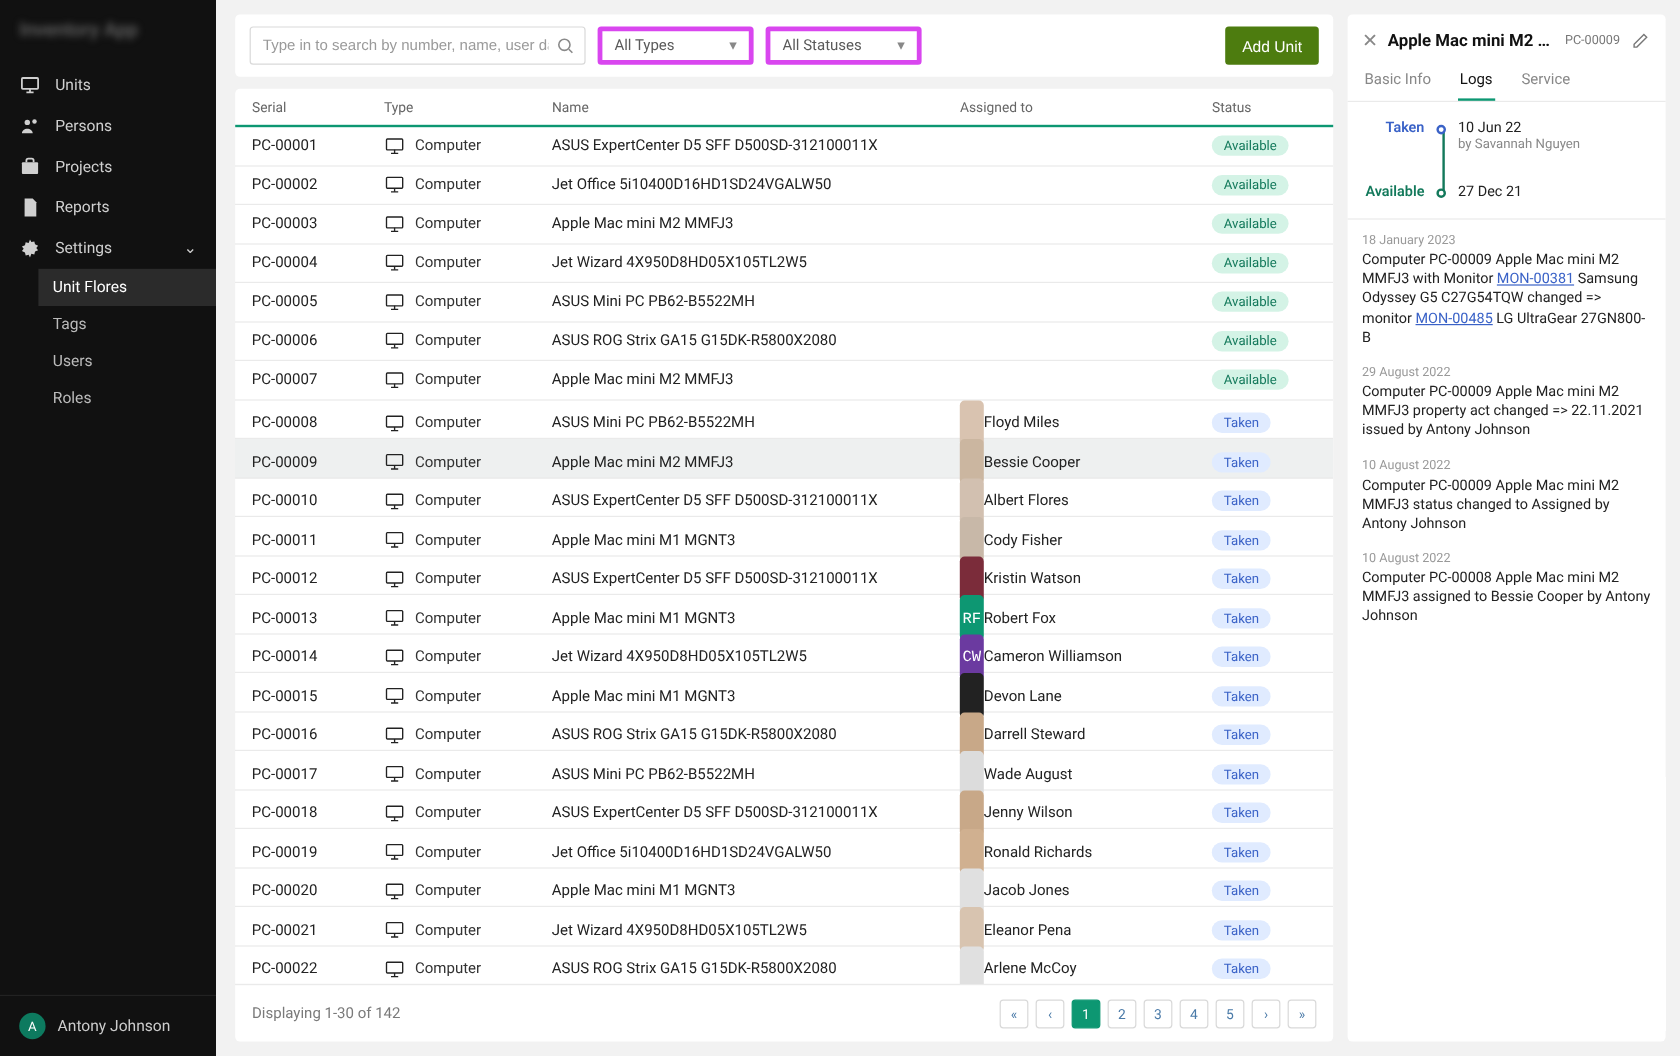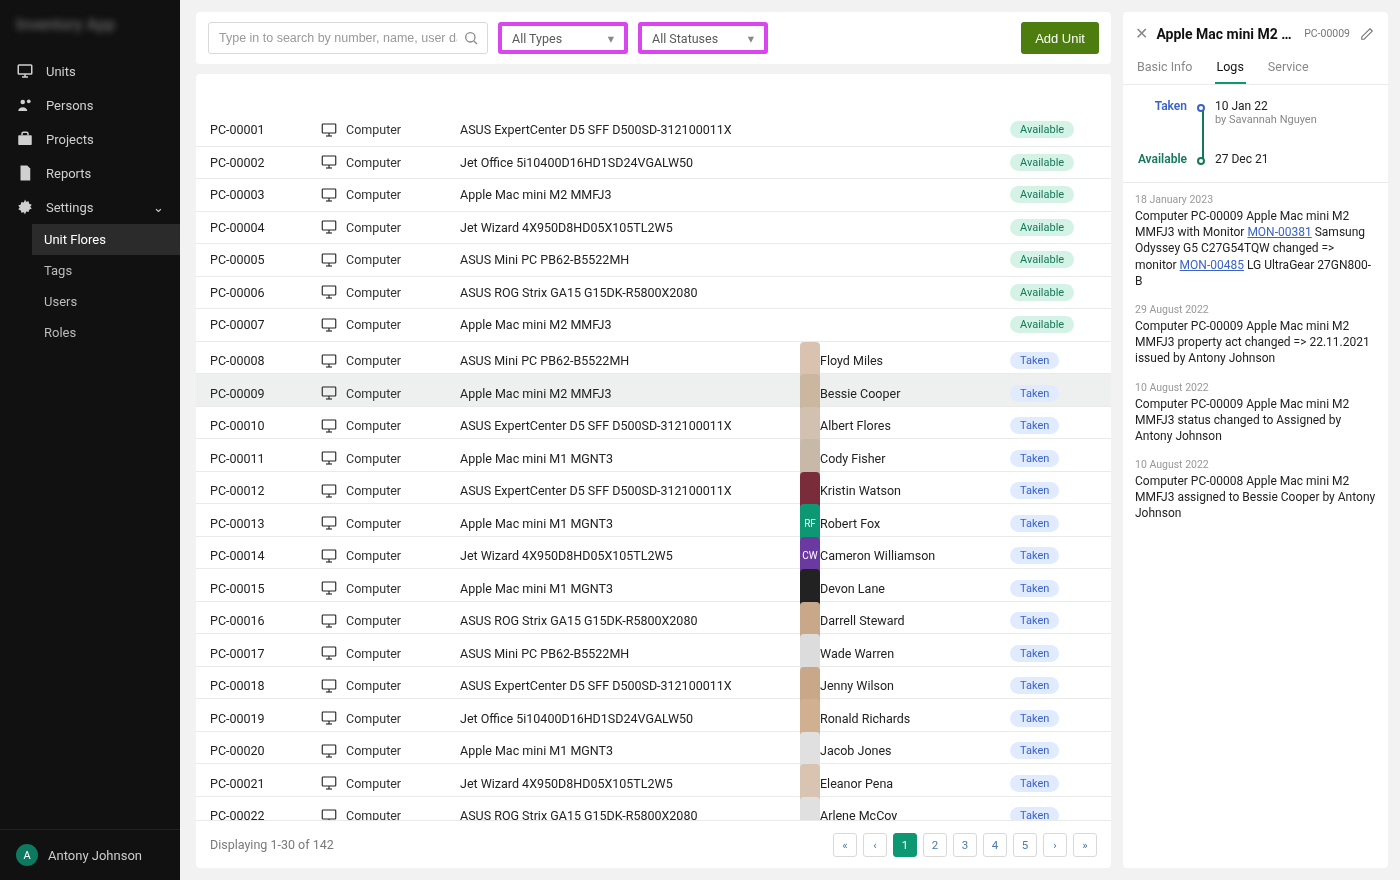--- a/index.html
+++ b/index.html
@@ -21,29 +21,29 @@
 .search-wrap { position: relative; width: 280px; }
 .search-wrap input { width: 100%; height: 32px; border: 1px solid #d9d9d9; border-radius: 3px; padding: 0 30px 0 10px; font-size: 12.5px; color: #333; }
 .search-wrap input::placeholder { color: #9a9a9a; }
 .search-wrap .sicon { position: absolute; right: 8px; top: 7px; color: #8a8a8a; }
 .dropdown { height: 32px; border: 4px solid #d946ef; border-radius: 3px; background: #fff; display: flex; align-items: center; padding: 0 10px; min-width: 130px; color: #5a5a5a; font-size: 12.5px; gap: 6px; cursor: pointer; }
 .dropdown .dd-chev { margin-left: auto; color: #888; }
 .btn-primary { margin-left: auto; height: 32px; padding: 0 14px; background: #4d7c0f; border: none; color: #fff; border-radius: 3px; font-size: 13px; font-weight: 400; cursor: pointer; }
 .table-wrap { background: #fff; border-radius: 4px; margin-top: 10px; flex: 1; display: flex; flex-direction: column; min-height: 0; }
 .thead, .trow { display: grid; grid-template-columns: 110px 140px 340px 210px 100px 30px; align-items: center; padding: 0 14px; }
 .thead { height: 32px; font-size: 11.5px; color: #666; border-bottom: 2px solid #0d9772; }
-.tbody { flex: 1; overflow-y: auto; margin-top: 40px; }
+.tbody { flex: 1; overflow-y: auto; }
 .trow { height: 32.5px; border-bottom: 1px solid #eaeaea; font-size: 12.5px; color: #222; }
 .trow.selected { background: #eef0f0; }
 .type-cell { display: flex; align-items: center; gap: 8px; color: #333; }
 .badge { display: inline-block; padding: 2px 10px; border-radius: 10px; font-size: 11px; }
 .badge.avl { background: #d4f3e6; color: #13795b; }
 .badge.tkn { background: #e0ebff; color: #3a62c7; }
 .assigned-cell { display: flex; align-items: center; gap: 0; }
-.avatar-sq { width: 20px; height: 38px; border-radius: 4px; background: #c7c7c7; font-size: 10px; color: #fff; display: flex; align-items: center; justify-content: center; overflow: hidden; }
+.avatar-sq { width: 20px; height: 38px; border-radius: 4px; background: #c7c7c7; font-size: 13px; color: #fff; display: flex; align-items: center; justify-content: center; overflow: hidden; font-family: Liberation Mono, monospace; }
 .row-menu { color: #999; text-align: center; cursor: pointer; }
 .tfoot { height: 48px; display: flex; align-items: center; padding: 0 14px; font-size: 12.5px; color: #7a7a7a; border-top: 1px solid #eaeaea; }
 .pager { margin-left: auto; display: flex; gap: 6px; }
 .pager .pbtn { width: 24px; height: 24px; border: 1px solid #d9d9d9; border-radius: 3px; display: flex; align-items: center; justify-content: center; font-size: 11.5px; color: #4a7aa8; cursor: pointer; background: #fff; }
 .pager .pbtn.active { background: #0d9772; border-color: #0d9772; color: #fff; }
 .detail { width: 265px; background: #fff; border-radius: 4px; display: flex; flex-direction: column; }
 .detail-head { display: flex; align-items: center; padding: 12px 12px 8px; gap: 8px; }
 .detail-head .close { color: #888; cursor: pointer; font-size: 16px; }
 .detail-head .title { font-weight: 700; color: #111; font-size: 14px; white-space: nowrap; overflow: hidden; text-overflow: ellipsis; flex: 1; }
 .detail-head .serial { font-size: 10.5px; color: #777; }
@@ -153,20 +153,28 @@
         <span class="dd-chev">▾</span>
       </div>
       <div class="dropdown">
         <span>All Statuses</span>
         <span class="dd-chev">▾</span>
       </div>
       <button class="btn-primary">Add Unit</button>
     </div>
 
     <div class="table-wrap">
+      <div class="thead">
+        <div>Serial</div>
+        <div>Type</div>
+        <div>Name</div>
+        <div>Assigned to</div>
+        <div>Status</div>
+        <div></div>
+      </div>
       <div class="tbody" id="tbody">
           <div class="trow">
             <div>PC-00001</div>
             <div class="type-cell">
               <span class="ico">
                 <svg width="18" height="18" viewBox="0 0 24 24" fill="none" stroke="#222" stroke-width="1.5">
                   <rect x="3" y="4" width="18" height="12" rx="1"></rect>
                   <line x1="8" y1="20" x2="16" y2="20"></line>
                   <line x1="12" y1="16" x2="12" y2="20"></line>
                 </svg>
@@ -487,21 +495,21 @@
                   <line x1="8" y1="20" x2="16" y2="20"></line>
                   <line x1="12" y1="16" x2="12" y2="20"></line>
                 </svg>
               </span>
               <span>Computer</span>
             </div>
             <div>ASUS Mini PC PB62-B5522MH</div>
             <div>
               <div class="assigned-cell">
                 <div class="avatar-sq" style="background:#dcdcdc"></div>
-                <span>Wade Warren</span>
+                <span>Wade August</span>
               </div>
             </div>
             <div><span class="badge tkn">Taken</span></div>
             <div class="row-menu">⋮</div>
           </div>
           <div class="trow">
             <div>PC-00018</div>
             <div class="type-cell">
               <span class="ico">
                 <svg width="18" height="18" viewBox="0 0 24 24" fill="none" stroke="#222" stroke-width="1.5">
@@ -643,21 +651,21 @@
         <div class="tab">Basic Info</div>
         <div class="tab active">Logs</div>
         <div class="tab">Service</div>
       </div>
     <div class="status-log">
       <div class="sl-row" style="margin-bottom:26px;">
         <div class="sl-line"></div>
         <div class="sl-label taken">Taken</div>
         <div class="sl-dot taken"></div>
         <div class="sl-body">
-          <div>10 Jan 22</div>
+          <div>10 Jun 22</div>
           <div class="by">by Savannah Nguyen</div>
         </div>
       </div>
       <div class="sl-row">
         <div class="sl-label avail">Available</div>
         <div class="sl-dot avail"></div>
         <div class="sl-body">
           <div>27 Dec 21</div>
         </div>
       </div>

